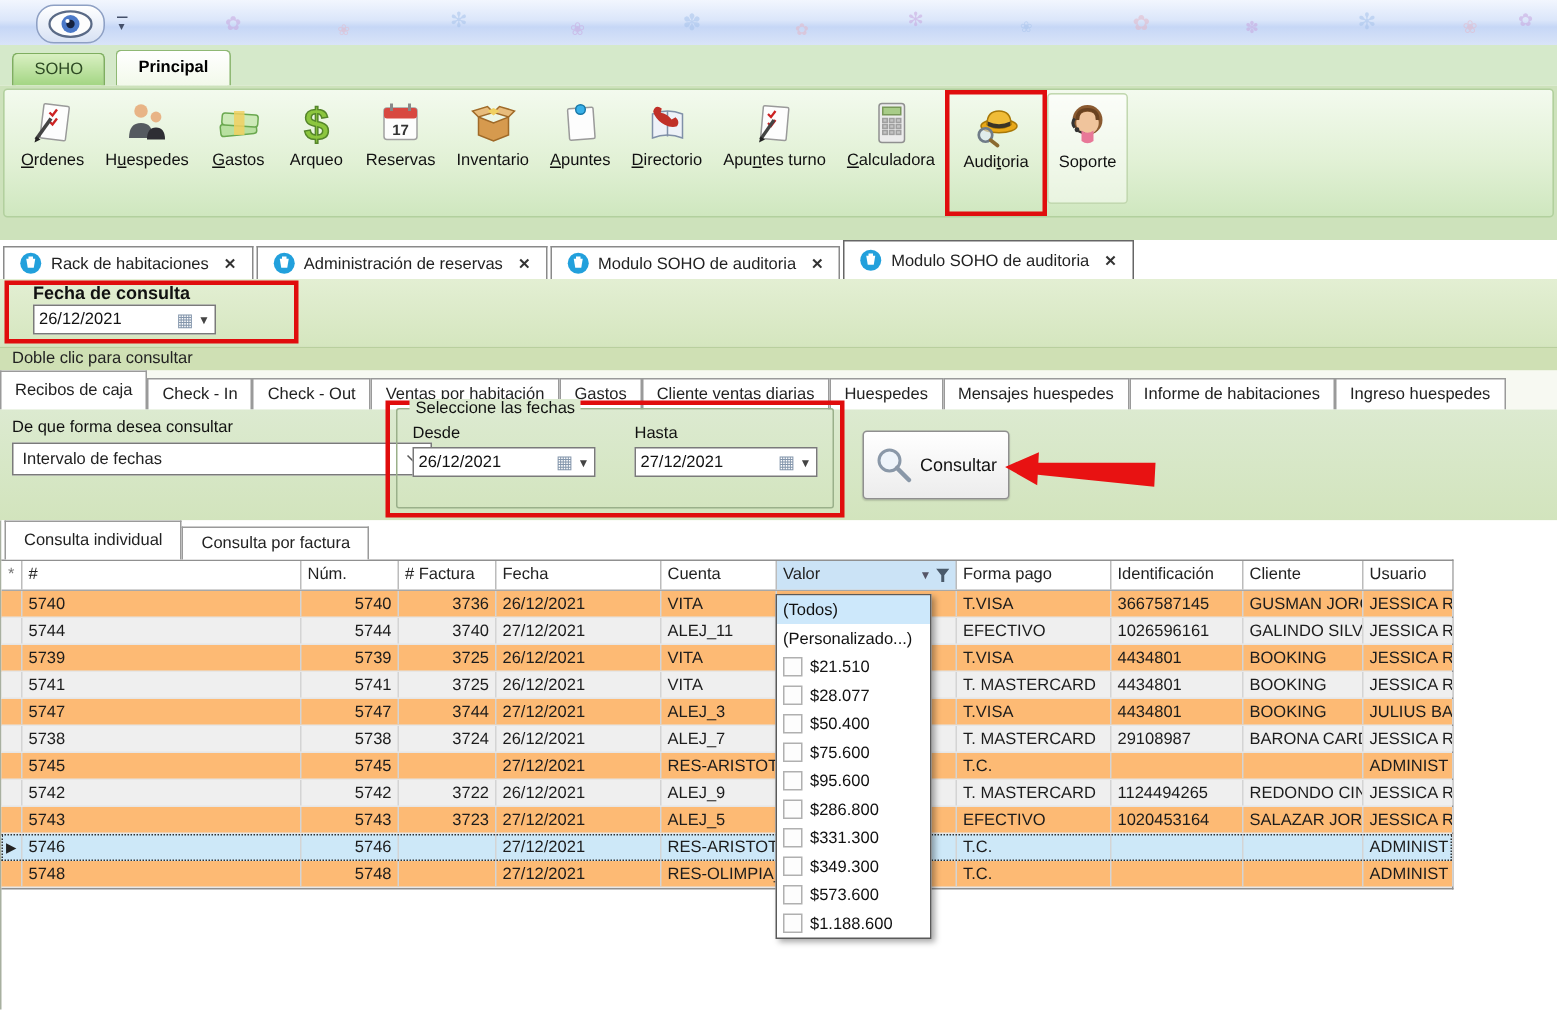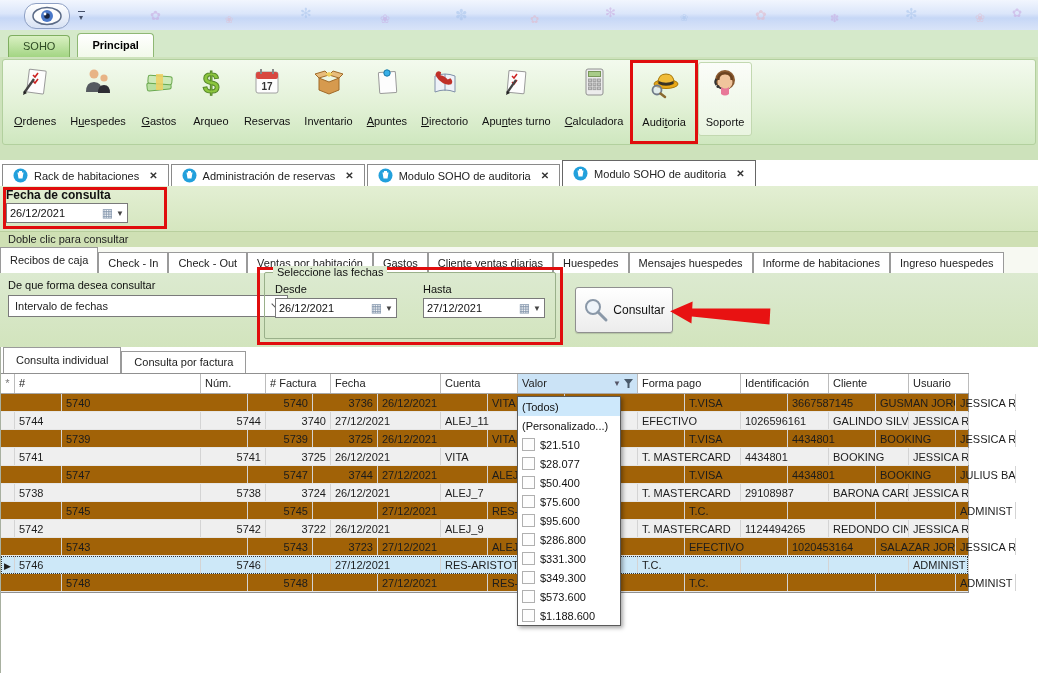--- a/index.html
+++ b/index.html
@@ -16,33 +16,33 @@
   
   .ribbon-tabs{height:27px;background:#d5e9ca;display:flex;align-items:flex-end;padding-left:8px;gap:7px;}
   .rtab{height:21px;line-height:21px;padding:0 14px;border:1px solid #7fae60;border-bottom:none;border-radius:4px 4px 0 0;background:linear-gradient(#d9f0c2,#a3d583);color:#2e4a24;}
   .rtab.active{background:linear-gradient(#ffffff,#f2f9ea);color:#000;font-weight:bold;height:23px;line-height:23px;border-color:#8fb874;}
 
   
   .ribbon{height:103px;background:#cde2bb;padding:2px 2px 0 2px;box-sizing:border-box;}
   .ribbon-panel{height:86px;border:1px solid #b2d09e;border-radius:3px;background:linear-gradient(#f3faee 0%,#e2f1d6 55%,#cfe7bf 100%);display:flex;align-items:flex-start;padding:2px 4px;box-sizing:border-box;}
   .tbtn{display:flex;flex-direction:column;align-items:center;justify-content:flex-start;min-width:52px;padding:3px 7px;height:74px;box-sizing:border-box;border-radius:3px;}
   .tbtn .ticon{width:34px;height:34px;display:flex;align-items:center;justify-content:center;}
-  .tbtn .tlabel{margin-top:16px;text-align:right;max-width:72px;line-height:1.15;color:#111;}
+  .tbtn .tlabel{margin-top:2px;text-align:right;max-width:72px;line-height:1.15;color:#111;}
   .tbtn.raised{background:linear-gradient(#fbfdf9,#e9f4e0);border:1px solid #c2d8b0;}
   .red-wrap{border:3px solid #e00d0d;padding:0 2px;margin-top:-2px;display:flex;align-items:flex-start;height:78px;box-sizing:content-box;}
 
   
   .doc-tabs{height:26px;background:#fff;display:flex;align-items:flex-end;padding-left:2px;}
   .dtab{display:flex;align-items:center;gap:6px;height:21px;padding:0 10px;border:1px solid #8a8a8a;border-bottom:none;background:#fff;margin-right:2px;}
   .dtab.active{height:25px;border-color:#666;}
   .dtab .dclose{color:#333;font-size:10px;font-weight:bold;margin-left:4px;}
 
   
   .fecha-panel{position:relative;height:45px;background:linear-gradient(#e3efd3,#d5e6bf);}
-  .fecha-red{position:absolute;left:3px;top:1px;width:158px;height:36px;border:3px solid #e00d0d;padding:0 0;}
+  .fecha-red{position:absolute;left:3px;top:1px;width:158px;height:36px;border:3px solid #e00d0d;padding:0 16px;}
   .fecha-label{font-weight:bold;font-size:12px;color:#111;margin-top:-2px;}
   .date-combo{display:flex;align-items:center;background:#fff;border:1px solid #7a7a7a;height:20px;padding:0 3px;box-sizing:border-box;}
   .date-combo .dval{flex:1;font-size:11px;color:#111;}
   .cal-ic{color:#8496ac;font-size:12px;line-height:12px;margin-right:3px;}
   .dd-arrow{font-size:8px;color:#444;}
   .fecha-red .date-combo{width:122px;margin-top:1px;}
 
   .doble-strip{height:15px;background:#cfe0b4;border-top:1px solid #b9cf9e;line-height:15px;padding-left:8px;color:#222;}
 
   
@@ -72,21 +72,21 @@
   .stab{height:21px;line-height:21px;padding:0 12px;border:1px solid #9a9a9a;border-bottom:none;background:#fff;color:#222;}
   .stab.active{height:25px;line-height:25px;}
   .grid{border-top:1px solid #909090;border-right:1px solid #909090;border-bottom:1px solid #909090;width:968px;box-sizing:border-box;}
   .grow{display:flex;height:18px;}
   .grow.header{height:19px;border-bottom:1px solid #a8a8a8;background:#fff;}
   .gcell{box-sizing:border-box;border-right:1px solid #d4d4d4;padding:0 4px;line-height:18px;white-space:nowrap;overflow:hidden;color:#1c1c1c;}
   .header .gcell{border-right:1px solid #bcbcbc;line-height:19px;color:#222;display:flex;align-items:center;}
   .gcell.ind{padding:0;text-align:center;color:#666;}
   .gcell.r{text-align:right;display:block;}
   .grow.even{background:#efefef;}
-  .grow.odd{background:#a16207;padding-left:47px;}
+  .grow.odd{background:#fdba74;}
   .grow.selected{background:#cde8f8;outline:1px dotted #333;outline-offset:-1px;}
   .grow:not(.header):not(.selected){border-bottom:1px solid #e6e6e6;box-sizing:border-box;}
   .valor-h{background:#cbe3f6;}
   .valor-h .sp{flex:1;}
   .funnel{margin-left:3px;}
 
   
   .filter-dd{position:absolute;left:517px;top:396px;width:102px;background:#fff;border:1px solid #5a5a5a;box-shadow:2px 2px 4px rgba(0,0,0,.35);z-index:10;}
   .fitem{height:19px;display:flex;align-items:center;padding:0 4px;gap:5px;color:#111;white-space:nowrap;overflow:hidden;}
   .fitem.hl{background:#cde8fb;}

